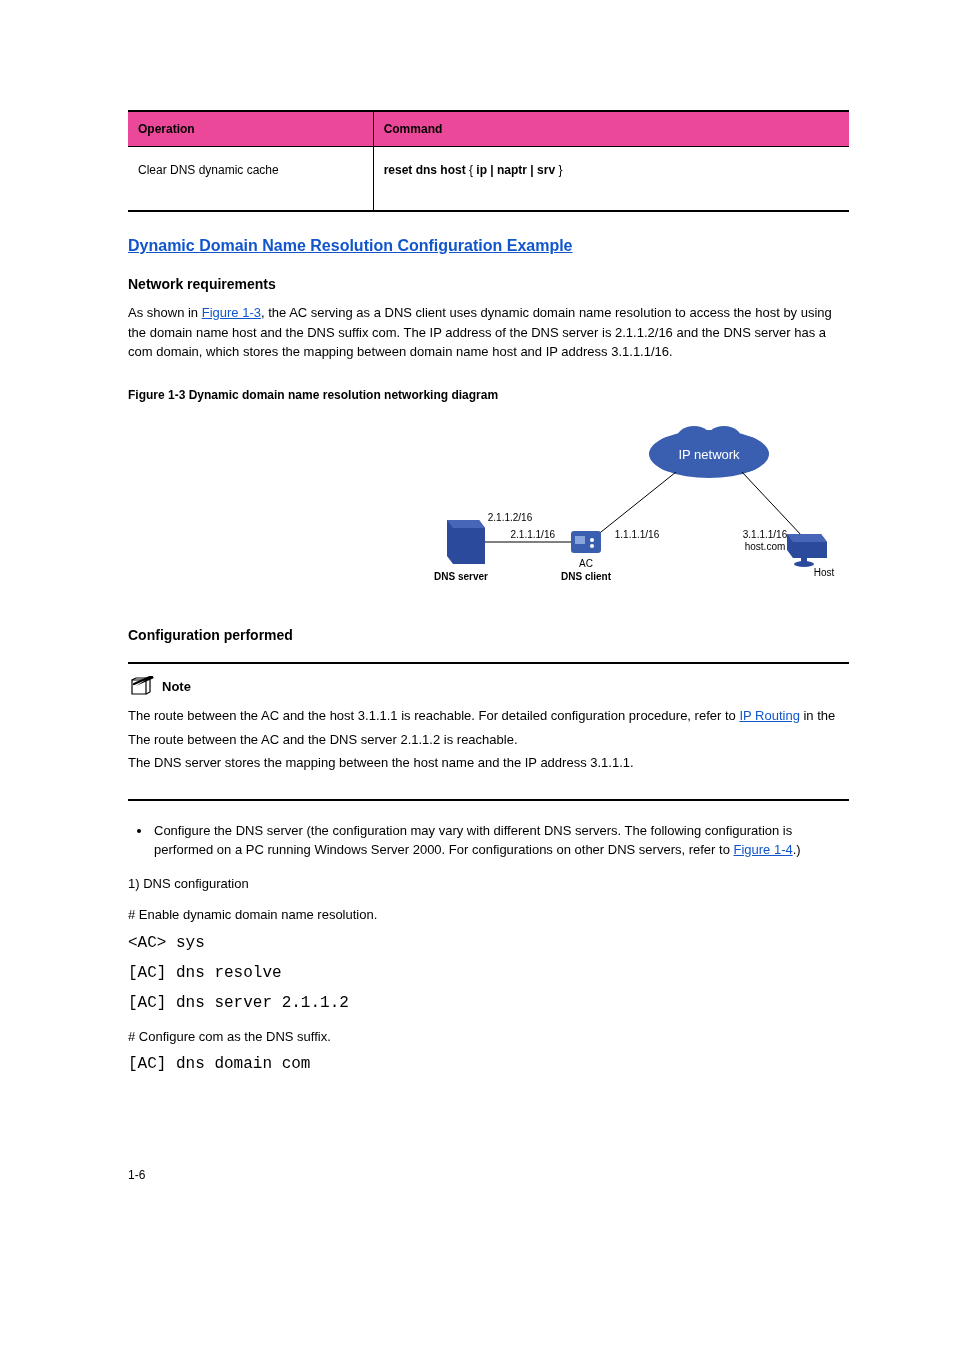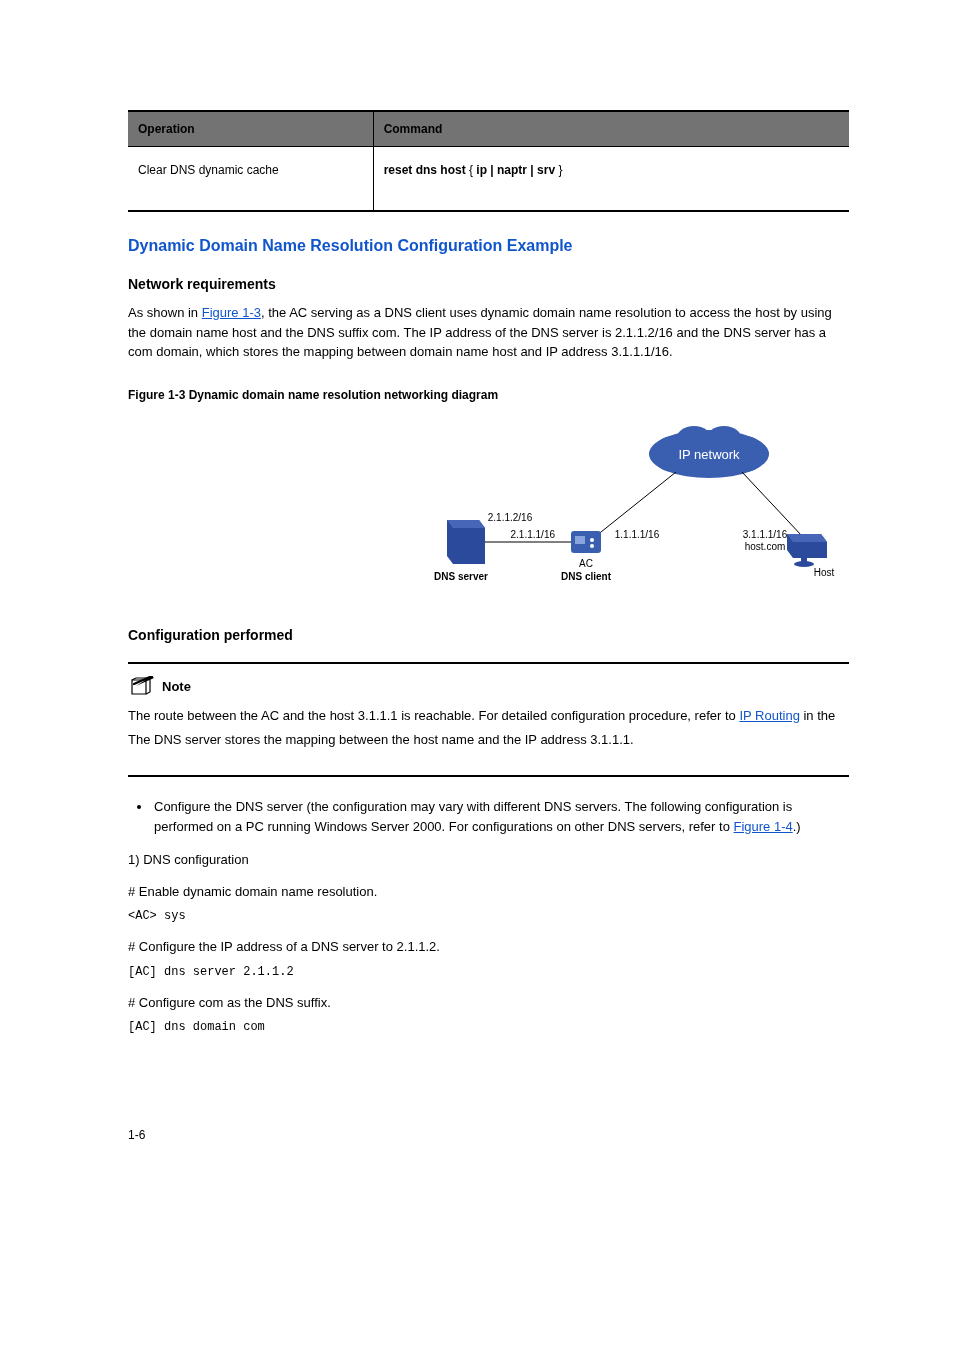--- a/index.html
+++ b/index.html
@@ -18,36 +18,37 @@
       border-top: 2px solid #000;
       border-bottom: 2px solid #000;
       margin-bottom: 20px;
     }
     table.option-table th, table.option-table td {
       padding: 8px 10px;
       text-align: left;
       font-size: 12px;
     }
     table.option-table th {
-      background: #737373;
+      background: #ec4899;
       border-bottom: 1px solid #000;
     }
     table.option-table th:first-child,
     table.option-table td:first-child {
       width: 34%;
       border-right: 1px solid #000;
     }
     table.option-table tr.data td {
       padding-top: 14px;
       padding-bottom: 31px;
     }
     h2.section {
       font-size: 16px;
       font-weight: bold;
       color: #1155cc;
+      text-decoration: underline;
       margin-top: 22px;
       margin-bottom: 8px;
     }
     h3.subsection {
       font-size: 14px;
       font-weight: bold;
       margin-top: 16px;
       margin-bottom: 8px;
     }
     p { margin-bottom: 6px; }
@@ -81,21 +82,21 @@
       font-weight: bold;
     }
     ul.plain { list-style: none; padding: 0; margin: 8px 0; }
     ul.plain li { margin-bottom: 4px; }
     ul.bullets { list-style: disc; padding-left: 24px; margin: 8px 0; }
     ul.bullets li { margin-bottom: 6px; padding-left: 2px; }
     .code-steps { font-family: Arial, sans-serif; font-size: 13px; }
     .code-steps p.comment { margin-top: 12px; }
     .code-steps p.cmd {
       font-family: "Courier New", monospace;
-      font-size: 12px;
+      font-size: 16px;
       margin-bottom: 2px;
       margin-top: 6px;
     }
     .page-num {
       text-align: left;
       font-size: 12px;
       margin-top: 90px;
     }
   </style>
 </head>
@@ -185,37 +186,40 @@
       <path d="M 6 8 L 24 0" stroke="#000" stroke-width="2.2" stroke-linecap="round"></path>
       <path d="M 24 0 L 26 2 L 8 10 Z" fill="#000"></path>
     </svg>
     <span class="label">Note</span>
   </div>
   <ul class="plain">
     <li>
       <span>The route between the AC and the host 3.1.1.1 is reachable. For detailed configuration procedure, refer to </span><span class="link">IP Routing</span><span> in the </span>
     </li>
     <li>
+      <span>The route between the AC and the DNS server 2.1.1.2 is reachable.</span>
+    </li>
+    <li>
       <span>The DNS server stores the mapping between the host name and the IP address 3.1.1.1.</span>
     </li>
   </ul>
 </div>
 
 <ul class="bullets">
   <li>
     <span>Configure the DNS server (the configuration may vary with different DNS servers. The following configuration is performed on a PC running Windows Server 2000. For configurations on other DNS servers, refer to </span><span class="link">Figure 1-4</span><span>.)</span>
   </li>
 </ul>
 
 <p style="margin-top:14px;">1) DNS configuration</p>
 
 <div class="code-steps">
   <p class="comment"># Enable dynamic domain name resolution.</p>
   <p class="cmd">&lt;AC&gt; sys</p>
-
-  <p class="comment"># Configure the IP address of a DNS server to 2.1.1.2.</p>
+  <p class="cmd">[AC] dns resolve</p>
+
   <p class="cmd">[AC] dns server 2.1.1.2</p>
 
   <p class="comment"># Configure com as the DNS suffix.</p>
   <p class="cmd">[AC] dns domain com</p>
 </div>
 
 <p class="page-num">1-6</p>
 
 </body></html>

